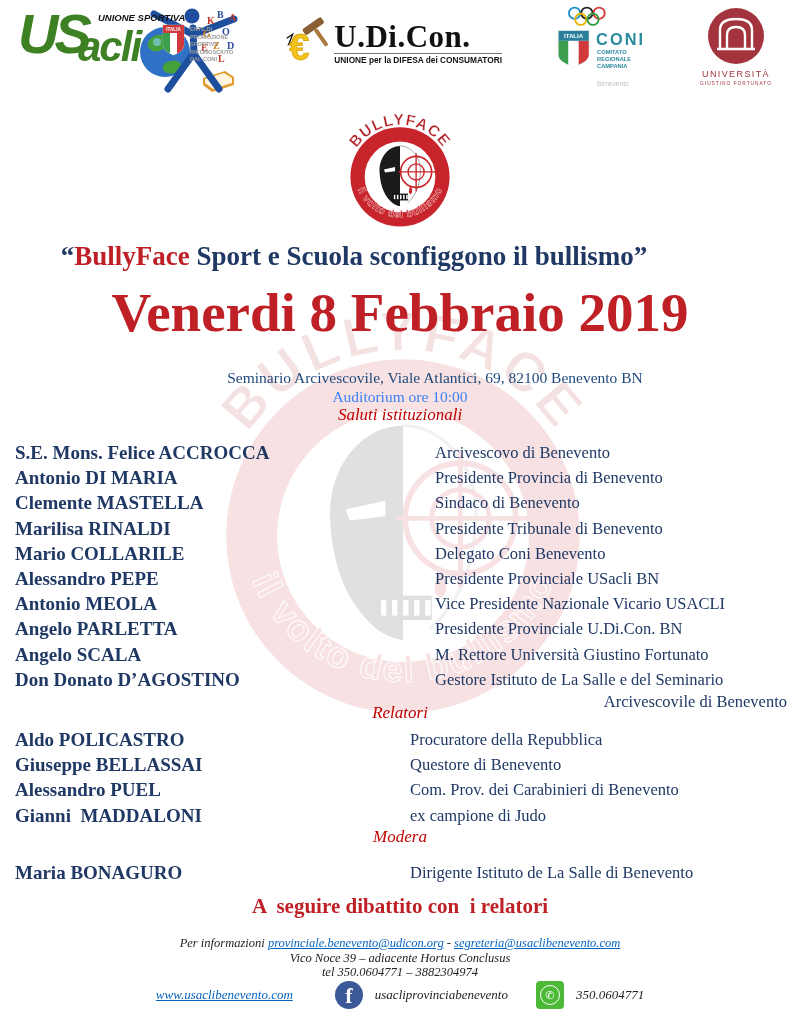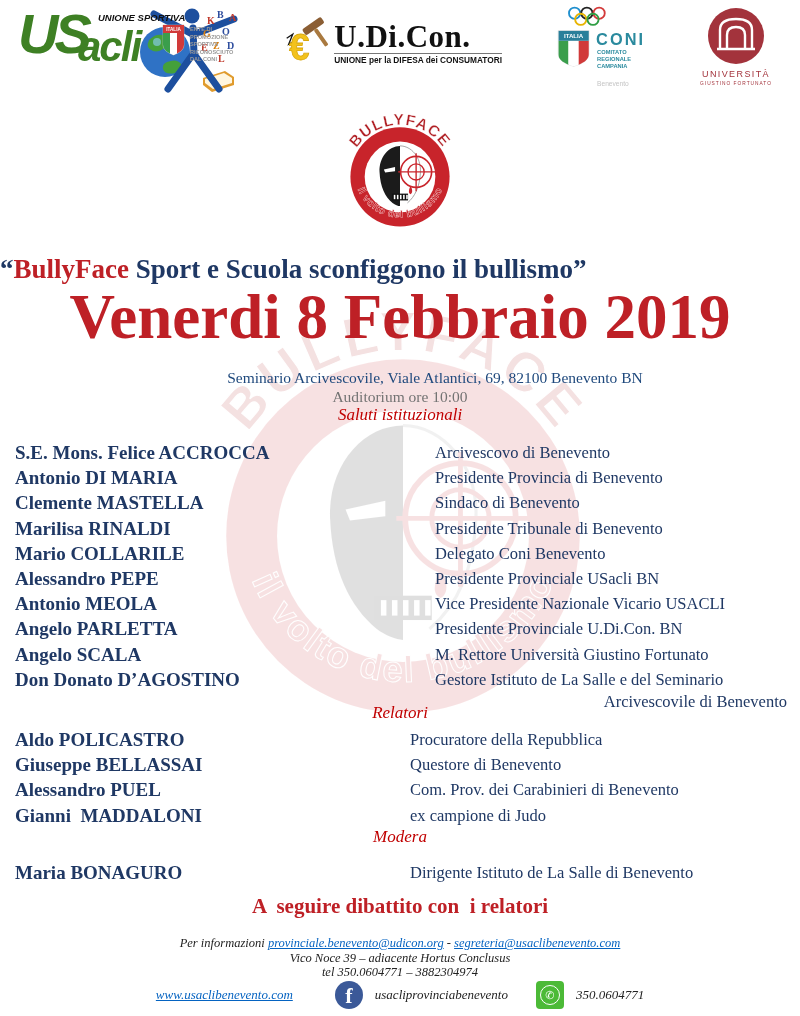--- a/index.html
+++ b/index.html
@@ -24,25 +24,25 @@
   .udicon-text { margin-left:2px; }
   .udicon-name { font-family:"Liberation Serif",serif; font-weight:900; font-size:31px; line-height:1.05; color:#111; letter-spacing:0.5px; }
   .udicon-tagline { font-family:"Liberation Sans",sans-serif; font-weight:700; font-size:8.3px; color:#111; border-top:1px solid #777; padding-top:1px; white-space:nowrap; }
   .logo-coni { width:112px; height:94px;text-align:center; }
   .logo-uni { width:104px; height:96px; }
 
   
   .bf-logo { position:absolute; left:338px; top:100px; width:124px; z-index:2; }
 
   
-  .title-line { position:absolute; top:254px; left:0; width:708px; text-align:left; font-size:27px; font-weight:700; color:#1f3864; z-index:2; }
+  .title-line { position:absolute; top:241px; left:0; width:708px; text-align:center; font-size:27px; font-weight:700; color:#1f3864; z-index:2; }
   .title-line .brand { color:#be2026; }
-  .date-heading { position:absolute; top:283px; left:0; width:800px; text-align:center; font-size:63px; font-weight:700; color:#be2026; line-height:1.1; z-index:2; }
+  .date-heading { position:absolute; top:283px; left:0; width:800px; text-align:center; font-size:55px; font-weight:700; color:#be2026; line-height:1.1; z-index:2; }
   .venue-address { position:absolute; top:369px; left:0; width:800px; text-align:center; font-size:15.5px; color:#1f497d; z-index:2;margin-left:35px; }
-  .venue-hall { position:absolute; top:388px; left:0; width:800px; text-align:center; font-size:15.5px; color:#737373; z-index:2; }
+  .venue-hall { position:absolute; top:388px; left:0; width:800px; text-align:center; font-size:15.5px; color:#3b82f6; z-index:2; }
   .venue-salut { position:absolute; top:405px; left:0; width:800px; text-align:center; font-size:17px; font-style:italic; color:#c00000; z-index:2; }
 
   
   .guest-list { position:absolute; top:440px; left:15px; width:772px; z-index:2; }
   .g-row { display:flex; align-items:flex-start; }
   .g-name { width:420px; font-weight:700; font-size:19px; line-height:25.2px; color:#1f3864; white-space:pre-wrap; }
   .g-role { flex:1; font-size:16.5px; line-height:25.2px; color:#1f3864; }
   .g-role .role-l2 { text-align:right; line-height:20px; }
 
   .section-heading { position:absolute; left:0; width:800px; text-align:center; font-style:italic; font-size:17px; color:#c00000; z-index:2; }

